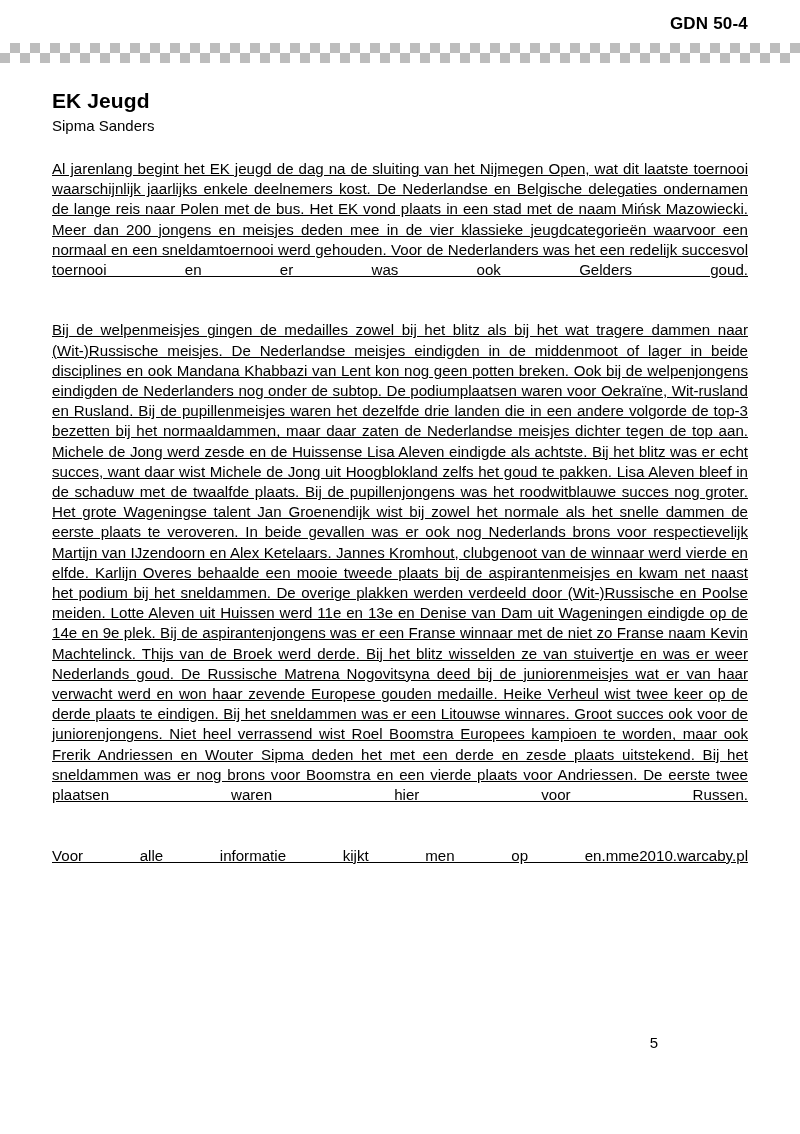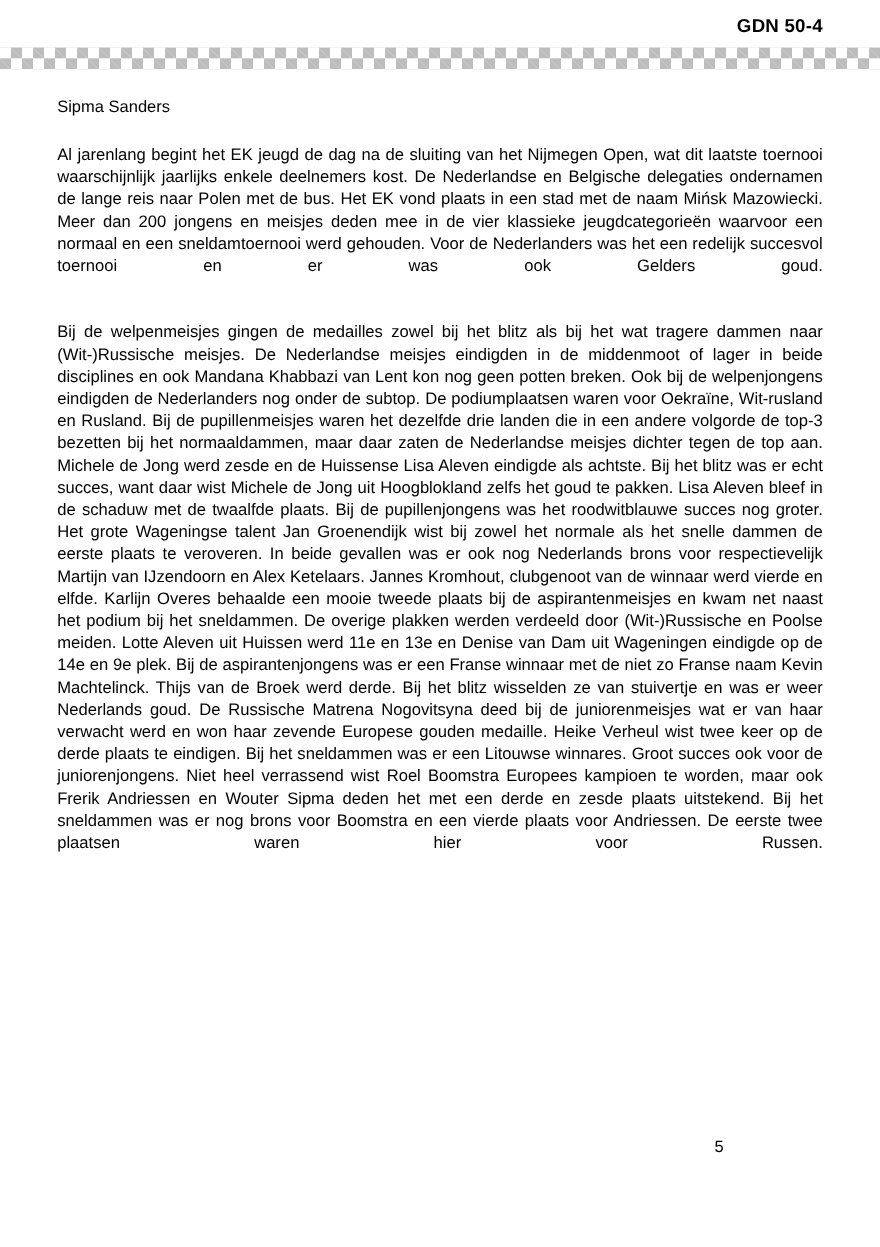--- a/index.html
+++ b/index.html
@@ -80,20 +80,21 @@
   }
 
   .body-par {
     font-size: 15.1px;
     line-height: 20.2px;
     text-align: justify;
     text-justify: inter-word;
     margin: 0 0 20px 0;
     hyphens: none;
     word-spacing: 0px;
+    text-decoration: underline;
   }
   .body-par:last-of-type {
     margin-bottom: 0;
   }
   
   .body-par::after {
     content: "";
     display: inline-block;
     width: 100%;
   }
@@ -119,28 +120,30 @@
 
 <div class="page">
 
   <div class="page-header">
     <div class="header-title">GDN 50-4</div>
     <div class="checker-band"></div>
   </div>
 
   <div class="article">
 
+    <h1 class="article-title">EK Jeugd</h1>
 
     <div class="article-author">Sipma Sanders</div>
 
     <p class="body-par">Al jarenlang begint het EK jeugd de dag na de sluiting van het Nijmegen Open, wat dit laatste toernooi waarschijnlijk jaarlijks enkele deelnemers kost. De Nederlandse en Belgische delegaties ondernamen de lange reis naar Polen met de bus. Het EK vond plaats in een stad met de naam Mińsk Mazowiecki. Meer dan 200 jongens en meisjes deden mee in de vier klassieke jeugdcategorieën waarvoor een normaal en een sneldamtoernooi werd gehouden. Voor de Nederlanders was het een redelijk succesvol toernooi en er was ook Gelders goud.</p>
 
     <p class="body-par">Bij de welpenmeisjes gingen de medailles zowel bij het blitz als bij het wat tragere dammen naar (Wit-)Russische meisjes. De Nederlandse meisjes eindigden in de middenmoot of lager in beide disciplines en ook Mandana Khabbazi van Lent kon nog geen potten breken. Ook bij de welpenjongens eindigden de Nederlanders nog onder de subtop. De podiumplaatsen waren voor Oekraïne, Wit-rusland en Rusland. Bij de pupillenmeisjes waren het dezelfde drie landen die in een andere volgorde de top-3 bezetten bij het normaaldammen, maar daar zaten de Nederlandse meisjes dichter tegen de top aan. Michele de Jong werd zesde en de Huissense Lisa Aleven eindigde als achtste. Bij het blitz was er echt succes, want daar wist Michele de Jong uit Hoogblokland zelfs het goud te pakken. Lisa Aleven bleef in de schaduw met de twaalfde plaats. Bij de pupillenjongens was het roodwitblauwe succes nog groter. Het grote Wageningse talent Jan Groenendijk wist bij zowel het normale als het snelle dammen de eerste plaats te veroveren. In beide gevallen was er ook nog Nederlands brons voor respectievelijk Martijn van IJzendoorn en Alex Ketelaars. Jannes Kromhout, clubgenoot van de winnaar werd vierde en elfde. Karlijn Overes behaalde een mooie tweede plaats bij de aspirantenmeisjes en kwam net naast het podium bij het sneldammen. De overige plakken werden verdeeld door (Wit-)Russische en Poolse meiden. Lotte Aleven uit Huissen werd 11e en 13e en Denise van Dam uit Wageningen eindigde op de 14e en 9e plek. Bij de aspirantenjongens was er een Franse winnaar met de niet zo Franse naam Kevin Machtelinck. Thijs van de Broek werd derde. Bij het blitz wisselden ze van stuivertje en was er weer Nederlands goud. De Russische Matrena Nogovitsyna deed bij de juniorenmeisjes wat er van haar verwacht werd en won haar zevende Europese gouden medaille. Heike Verheul wist twee keer op de derde plaats te eindigen. Bij het sneldammen was er een Litouwse winnares. Groot succes ook voor de juniorenjongens. Niet heel verrassend wist Roel Boomstra Europees kampioen te worden, maar ook Frerik Andriessen en Wouter Sipma deden het met een derde en zesde plaats uitstekend. Bij het sneldammen was er nog brons voor Boomstra en een vierde plaats voor Andriessen. De eerste twee plaatsen waren hier voor Russen.</p>
 
 
+    <p class="body-par">Voor alle informatie kijkt men op en.mme2010.warcaby.pl</p>
 
   </div>
 
   <div class="page-footer">
     <div class="page-number">5</div>
   </div>
 
 </div>
 
 </body></html>

